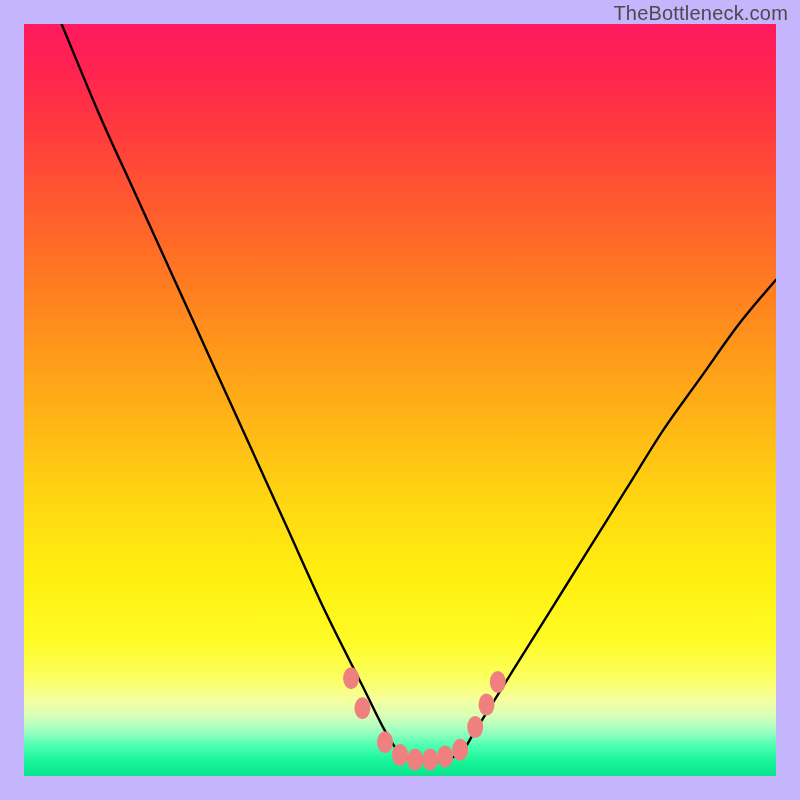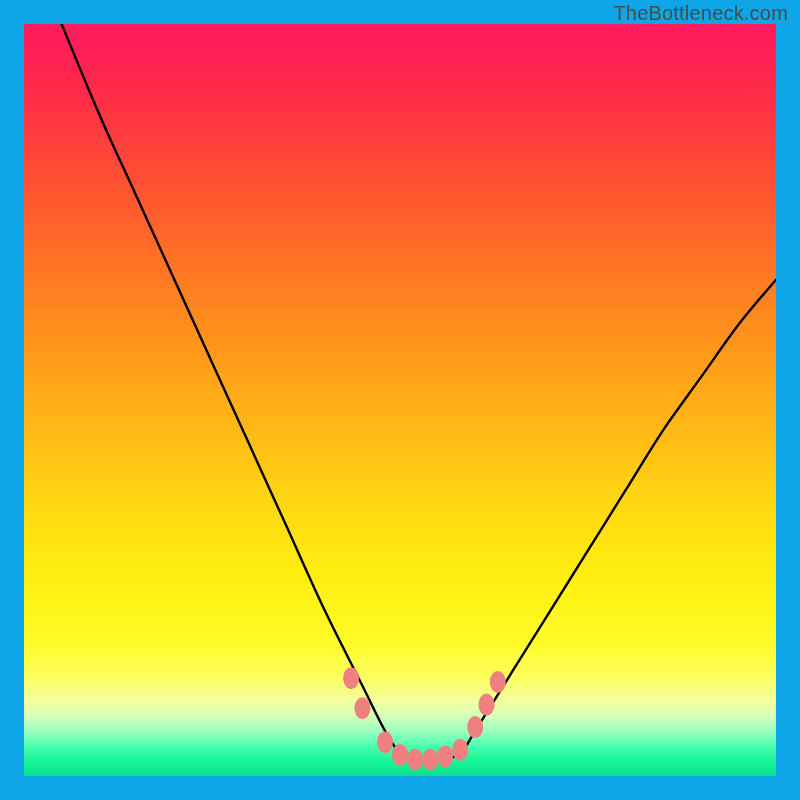--- a/index.html
+++ b/index.html
@@ -8,21 +8,21 @@
     width: 800px;
     height: 800px;
     overflow: hidden;
     background: #000;
     font-family: Arial, Helvetica, sans-serif;
   }
   .frame {
     position: absolute;
     top: 0; left: 0;
     width: 800px; height: 800px;
-    background: #0ea5e9;
+    background: #c4b5fd;
     text-align: center;
   }
   .plot-area {
     position: absolute;
     top: 24px;
     left: 24px;
     width: 752px;
     height: 752px;
     overflow: hidden;
   }

